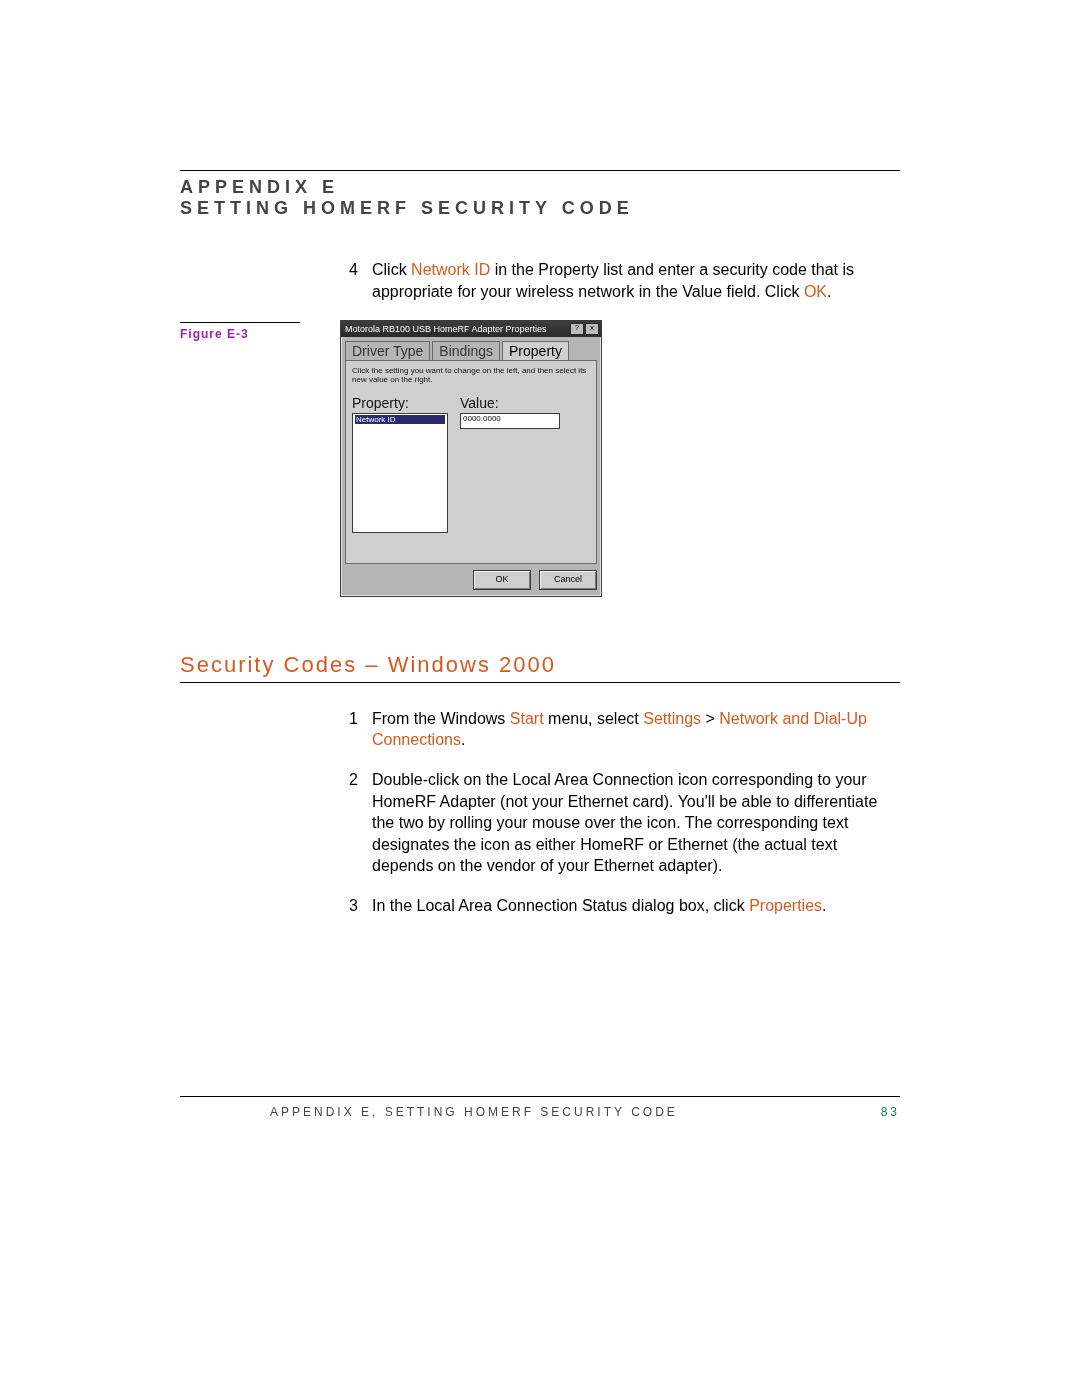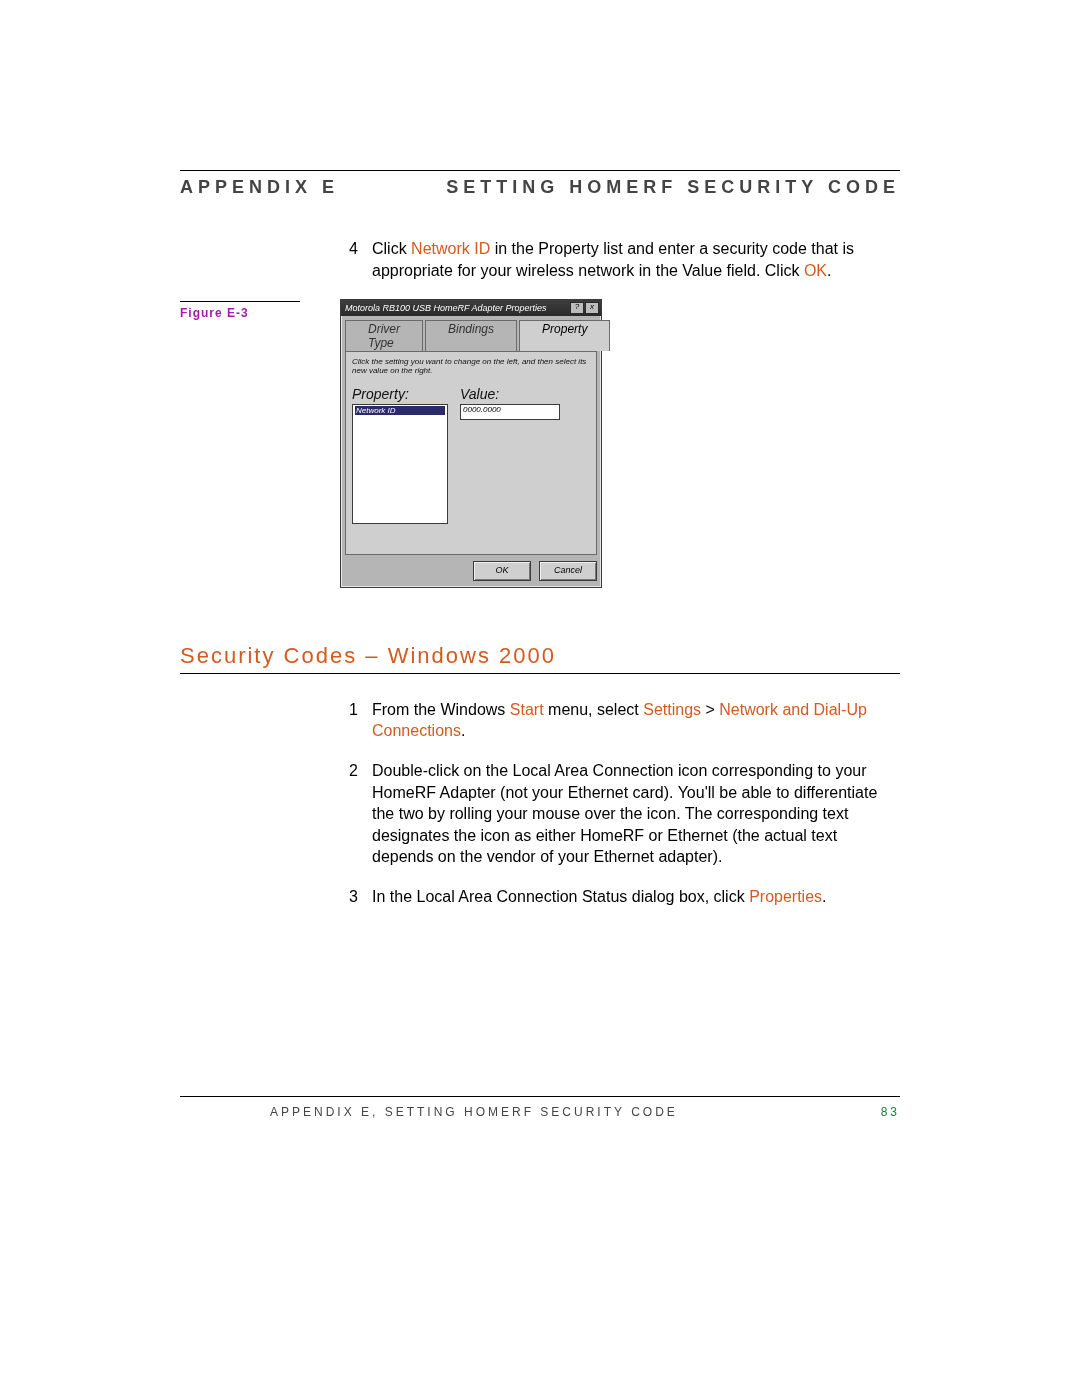--- a/index.html
+++ b/index.html
@@ -24,20 +24,21 @@
     margin-bottom: 6px;
   }
   .header-line {
     display: flex;
     justify-content: space-between;
     letter-spacing: 5px;
     font-weight: 700;
     font-size: 18px;
     color: #444;
     padding-bottom: 10px;
+    flex-direction: column;
   }
 
   
   .row {
     display: flex;
     margin-top: 40px;
   }
   .sidecol {
     width: 150px;
     flex: 0 0 150px;
@@ -76,21 +77,20 @@
   }
 
   
   .dialog {
     width: 260px;
     background: #b5b5b5;
     border: 1px solid #3b3b3b;
     box-shadow: 0 0 0 1px #e5e5e5 inset;
     font-size: 9px;
     color: #000;
-    font-style: italic;
   }
   .dlg-title {
     background: linear-gradient(#3d3d3d,#2a2a2a);
     color: #fff;
     display: flex;
     align-items: center;
     padding: 2px 2px 2px 4px;
     font-size: 9px;
   }
   .dlg-title-text { flex: 1 1 auto; white-space: nowrap; overflow:hidden; }
@@ -102,24 +102,24 @@
     color:#000;
     font-size: 8px;
     line-height: 8px;
     text-align:center;
   }
   .dlg-body { padding: 4px 4px 6px 4px; }
   .tabs { display:flex; }
   .tab, .tab-active {
     border: 1px solid #6a6a6a;
     border-bottom: none;
-    padding: 1px 22px;
+    padding: 1px 6px;
     background:#b5b5b5;
     margin-right:2px;
-    font-size:12px;
+    font-size:14px;
     color:#333;
   }
   .tab-active {
     background: #cfcfcf;
     color:#000;
   }
   .tab-panel {
     border: 1px solid #6a6a6a;
     background: #cfcfcf;
     padding: 6px 6px 30px 6px;

